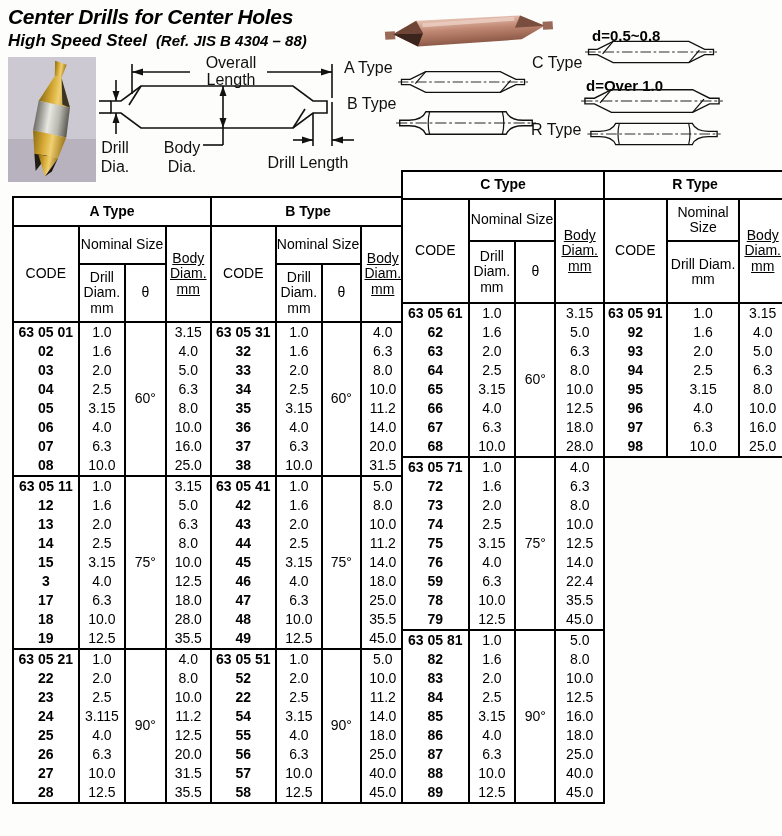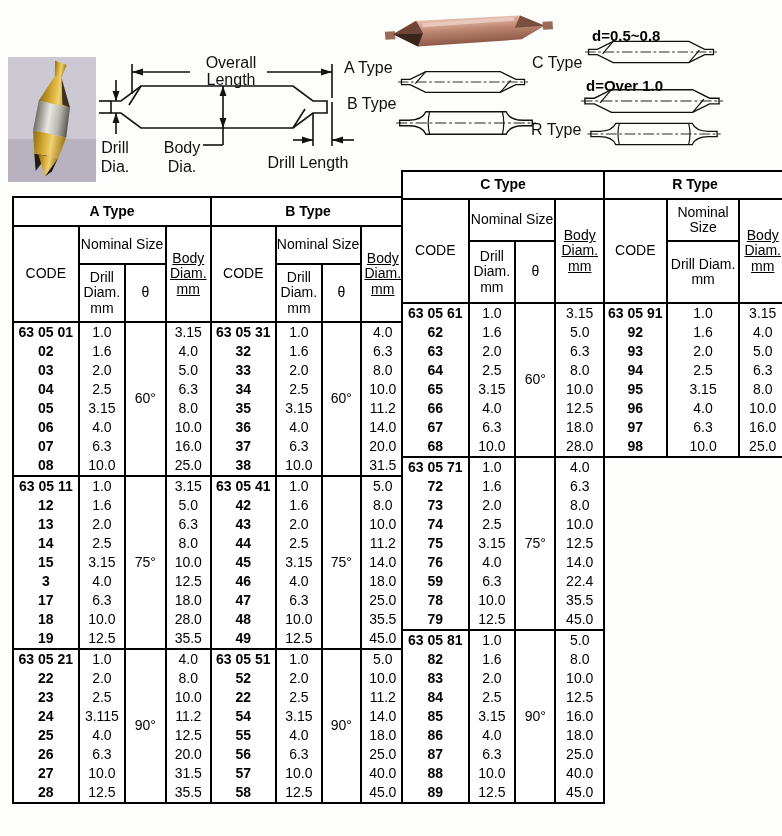--- a/index.html
+++ b/index.html
@@ -52,20 +52,24 @@
   .h-body{font-size:13.5px;border-bottom:2px solid #000;text-decoration:underline;}
   tr.block-start td{border-top:2px solid #000;}
   .c-code{font-weight:bold;text-align:right;padding-right:9px;white-space:nowrap;}
   .c-drill,.c-body,.c-theta{font-weight:normal;}
 </style>
 </head>
 <body>
 
 <div class="page">
 
+  <div class="page-title">Center Drills for Center Holes</div>
+  <div class="page-sub">
+    <span class="hss">High Speed Steel</span><span class="ref">(Ref. JIS B 4304 – 88)</span>
+  </div>
 
   <svg class="photo1" viewBox="0 0 88 125">
     <defs>
       <linearGradient id="gold" x1="0" y1="0" x2="1" y2="0">
         <stop offset="0" stop-color="#8a6a14"></stop>
           <stop offset="0.35" stop-color="#d4a832"></stop>
         <stop offset="0.6" stop-color="#f0d070"></stop>
           <stop offset="1" stop-color="#9a7418"></stop>
       </linearGradient>
       <linearGradient id="steel" x1="0" y1="0" x2="1" y2="0">

